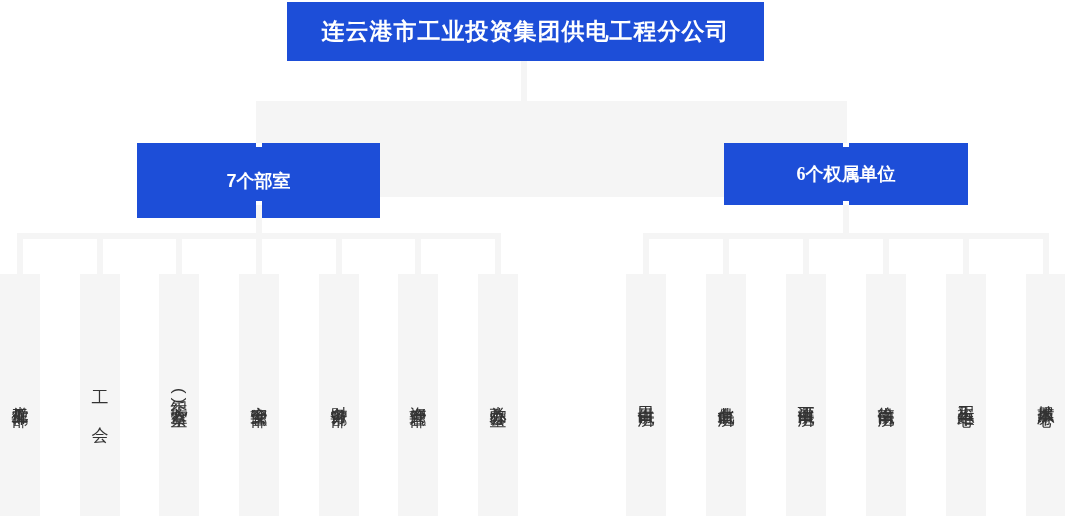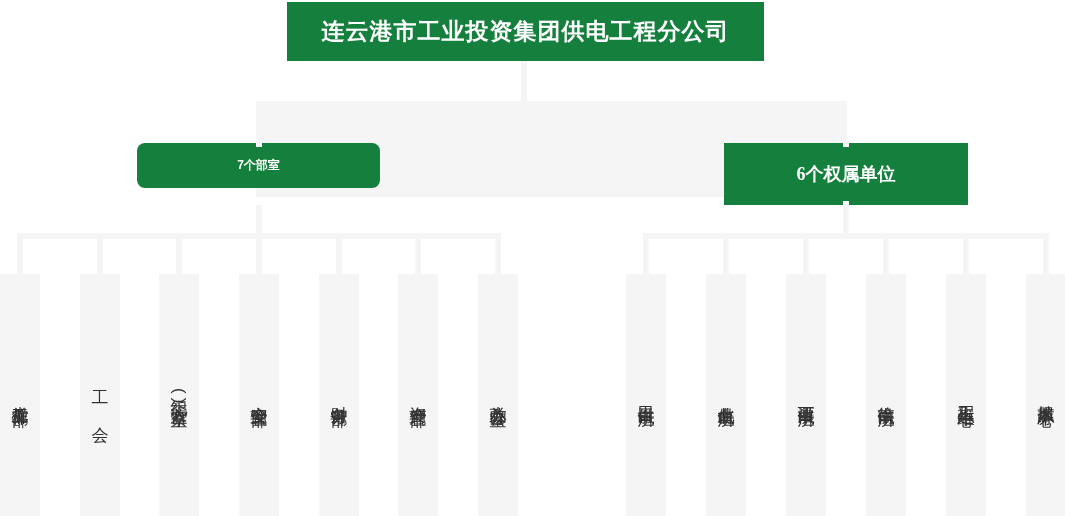--- a/index.html
+++ b/index.html
@@ -11,36 +11,35 @@
   #org-chart {
     position: relative;
     width: 1065px;
     height: 516px;
     background: #ffffff;
     overflow: hidden;
   }
   .abs { position: absolute; }
   .blue-node {
     position: absolute;
-    background: #15803d;
+    background: #1d4ed8;
     color: #ffffff;
     display: flex;
     align-items: center;
     justify-content: center;
     font-weight: bold;
   }
   #root-node {
     left: 287px; top: 2px; width: 477px; height: 59px;
     font-size: 23px;
     letter-spacing: 1px;
   }
   #group-node-departments {
-    left: 137px; top: 143px; width: 243px; height: 45px;
-    font-size: 12px;
-    border-radius: 8px;
+    left: 137px; top: 143px; width: 243px; height: 75px;
+    font-size: 18px;
   }
   #group-node-subsidiaries {
     left: 724px; top: 143px; width: 244px; height: 62px;
     font-size: 18px;
     font-family: Liberation Serif, serif;
   }
   .gray { background: #f5f5f5; }
   .tick {
     position: absolute;
     width: 6px; height: 4px;

